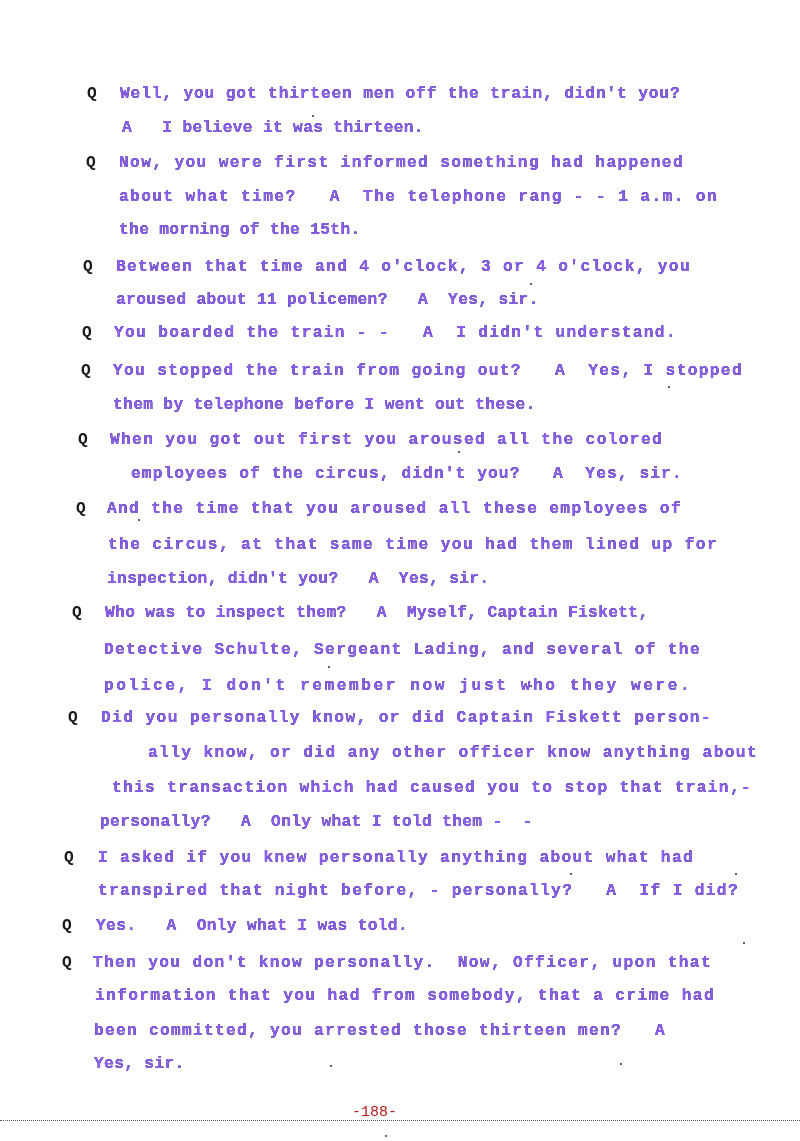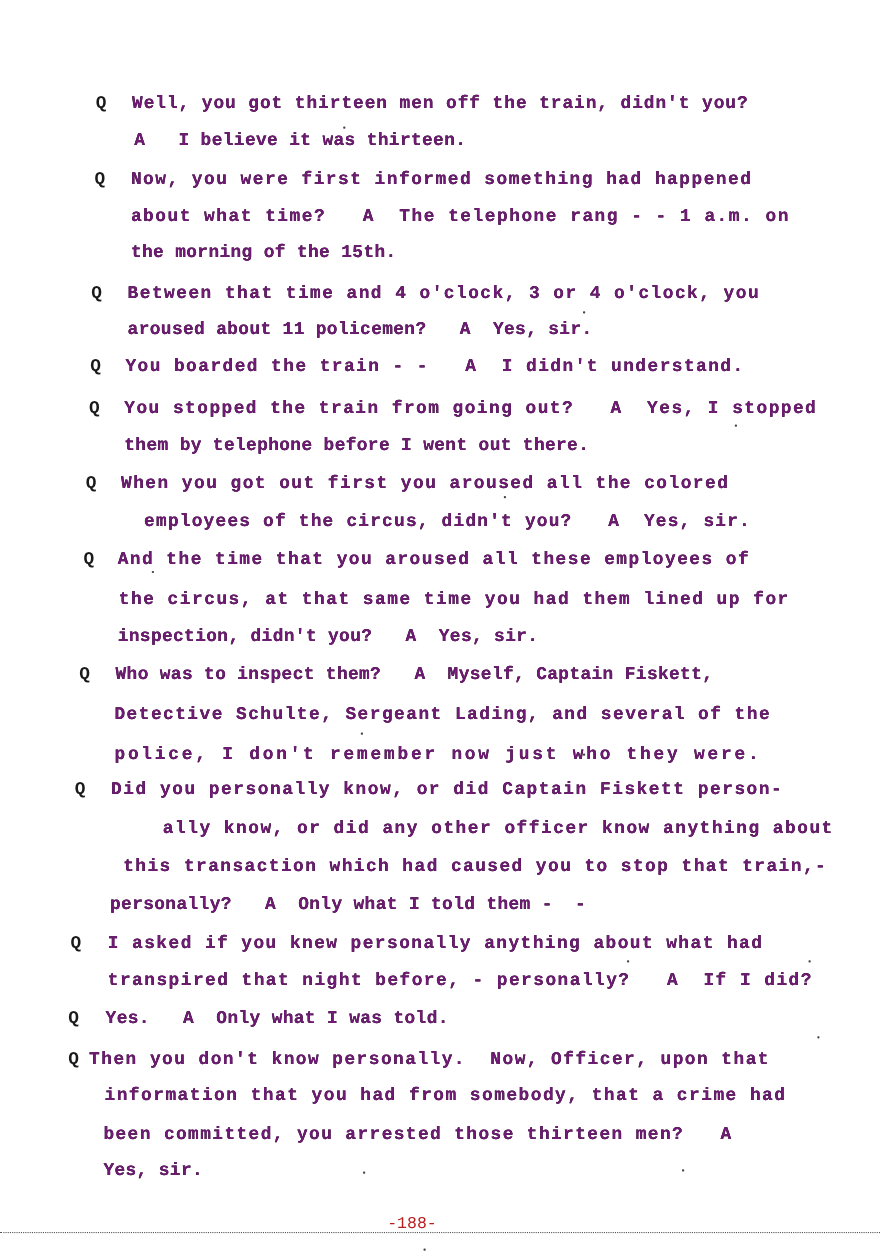--- a/index.html
+++ b/index.html
@@ -21,21 +21,21 @@
       width: 800px;
       height: 1141px;
     }
     .line {
       position: absolute;
       white-space: pre;
       font-size: 16.2px;
       font-weight: bold;
       letter-spacing: 0.35px;
       line-height: 20px;
-      color: #701a75;
+      color: #8b5cf6;
       text-shadow: 0 0 0.4px #000;
     }
     .marker {
       position: absolute;
       font-size: 16.2px;
       font-weight: bold;
       line-height: 20px;
       color: #1a1a1a;
     }
     .page-number {
@@ -74,21 +74,21 @@
       <span class="line" style="left: 119px; top: 153px; letter-spacing: 1.364px;">Now, you were first informed something had happened</span>
       <span class="line" style="left: 119px; top: 187px; letter-spacing: 1.379px;">about what time?   A  The telephone rang - - 1 a.m. on</span>
       <span class="line" style="left: 119px; top: 220px;">the morning of the 15th.</span>
       <span class="marker" style="left: 83px; top: 257px;">Q</span>
       <span class="line" style="left: 116px; top: 257px; letter-spacing: 1.343px;">Between that time and 4 o'clock, 3 or 4 o'clock, you</span>
       <span class="line" style="left: 116px; top: 290px;">aroused about 11 policemen?   A  Yes, sir.</span>
       <span class="marker" style="left: 82px; top: 323px;">Q</span>
       <span class="line" style="left: 114px; top: 323px; letter-spacing: 1.324px;">You boarded the train - -   A  I didn't understand.</span>
       <span class="marker" style="left: 81px; top: 361px;">Q</span>
       <span class="line" style="left: 113px; top: 361px; letter-spacing: 1.338px;">You stopped the train from going out?   A  Yes, I stopped</span>
-      <span class="line" style="left: 113px; top: 395px;">them by telephone before I went out there.</span>
+      <span class="line" style="left: 113px; top: 395px;">them by telephone before I went out these.</span>
       <span class="marker" style="left: 78px; top: 430px;">Q</span>
       <span class="line" style="left: 110px; top: 430px; letter-spacing: 1.346px;">When you got out first you aroused all the colored</span>
       <span class="line" style="left: 109px; top: 464px; letter-spacing: 1.104px; margin-left: 22px;">employees of the circus, didn't you?   A  Yes, sir.</span>
       <span class="marker" style="left: 76px; top: 499px;">Q</span>
       <span class="line" style="left: 107px; top: 499px; letter-spacing: 1.343px;">And the time that you aroused all these employees of</span>
       <span class="line" style="left: 108px; top: 535px; letter-spacing: 1.377px;">the circus, at that same time you had them lined up for</span>
       <span class="line" style="left: 107px; top: 569px;">inspection, didn't you?   A  Yes, sir.</span>
       <span class="marker" style="left: 72px; top: 603px;">Q</span>
       <span class="line" style="left: 105px; top: 603px;">Who was to inspect them?   A  Myself, Captain Fiskett,</span>
       <span class="line" style="left: 104px; top: 640px; letter-spacing: 1.341px;">Detective Schulte, Sergeant Lading, and several of the</span>
@@ -97,21 +97,21 @@
       <span class="line" style="left: 101px; top: 708px; letter-spacing: 1.396px;">Did you personally know, or did Captain Fiskett person-</span>
       <span class="line" style="left: 118px; top: 743px; letter-spacing: 1.377px; margin-left: 30px;">ally know, or did any other officer know anything about</span>
       <span class="line" style="left: 101px; top: 778px; letter-spacing: 1.32px; margin-left: 11px;">this transaction which had caused you to stop that train,-</span>
       <span class="line" style="left: 100px; top: 812px;">personally?   A  Only what I told them -  -</span>
       <span class="marker" style="left: 64px; top: 848px;">Q</span>
       <span class="line" style="left: 98px; top: 848px; letter-spacing: 1.322px;">I asked if you knew personally anything about what had</span>
       <span class="line" style="left: 98px; top: 881px; letter-spacing: 1.337px;">transpired that night before, - personally?   A  If I did?</span>
       <span class="marker" style="left: 62px; top: 916px;">Q</span>
       <span class="line" style="left: 96px; top: 916px;">Yes.   A  Only what I was told.</span>
       <span class="marker" style="left: 62px; top: 953px;">Q</span>
-      <span class="line" style="left: 81px; top: 953px; letter-spacing: 1.339px;">Then you don't know personally.  Now, Officer, upon that</span>
+      <span class="line" style="left: 93px; top: 953px; letter-spacing: 1.339px;">Then you don't know personally.  Now, Officer, upon that</span>
       <span class="line" style="left: 95px; top: 986px; letter-spacing: 1.357px;">information that you had from somebody, that a crime had</span>
       <span class="line" style="left: 94px; top: 1021px; letter-spacing: 1.284px;">been committed, you arrested those thirteen men?   A</span>
       <span class="line" style="left: 94px; top: 1054px;">Yes, sir.</span>
     </div>
 
   <div class="page-number">-188-</div>
   <div class="footer-rule"></div>
 
   <div class="speck" style="left:312px;top:115px;"></div>
   <div class="speck" style="left:530px;top:283px;"></div>

